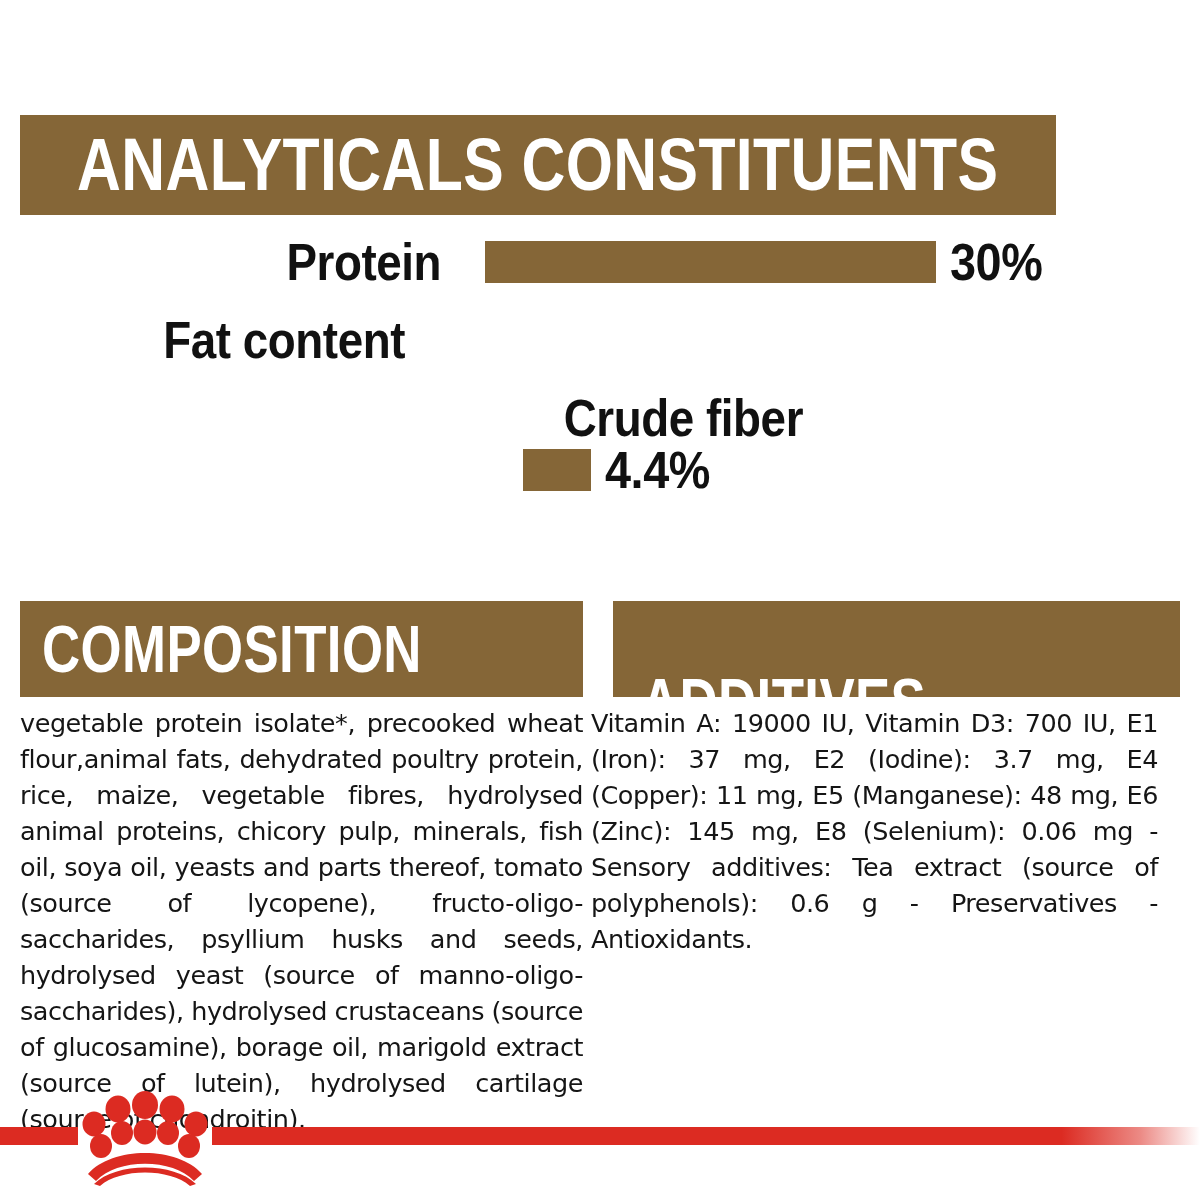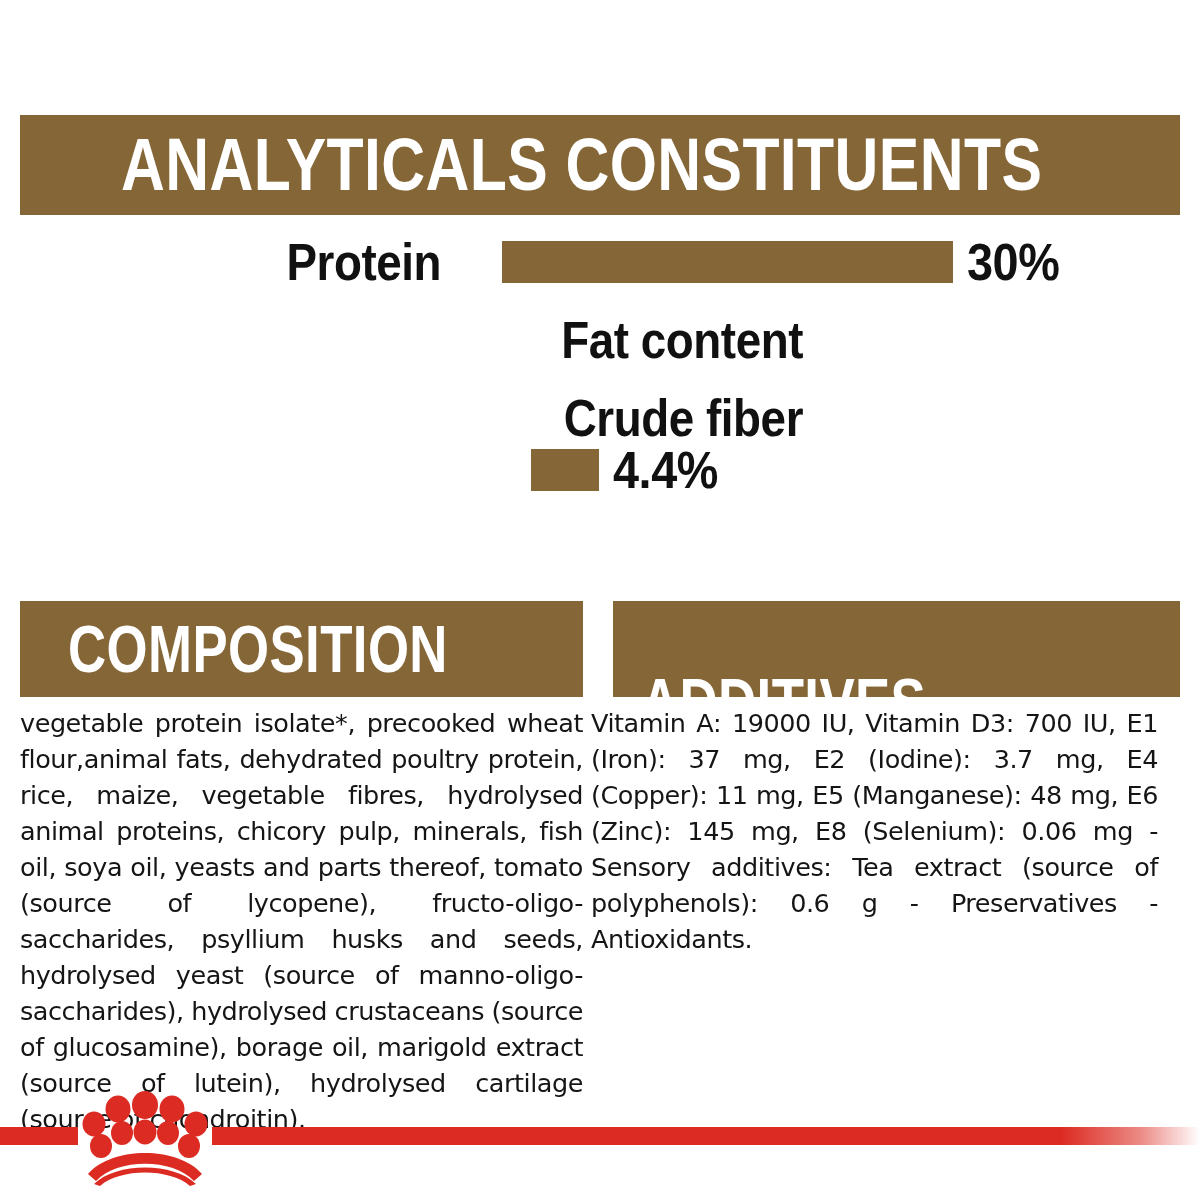--- a/index.html
+++ b/index.html
@@ -34,36 +34,36 @@
     line-height: 1;
     letter-spacing: 0.5px;
     transform: scaleX(0.80);
     transform-origin: left center;
     white-space: nowrap;
   }
 
   #banner-analyticals {
     left: 20px;
     top: 115px;
-    width: 1160px;
+    width: 1036px;
     height: 100px;
-    justify-content: flex-start;
+    justify-content: center;
   }
   #banner-analyticals .banner-title {
     font-size: 74px;
     transform: scaleX(0.82);
     transform-origin: center center;
   }
 
   #banner-composition {
     left: 20px;
     top: 601px;
     width: 563px;
     height: 96px;
-    padding-left: 48px;
+    padding-left: 22px;
   }
   #banner-composition .banner-title {
     font-size: 66px;
   }
 
   #banner-additives {
     left: 613px;
     top: 601px;
     width: 567px;
     height: 96px;
@@ -104,21 +104,21 @@
     font-weight: 700;
     color: #111111;
     line-height: 1;
     letter-spacing: -0.5px;
     transform: scaleX(0.88);
     transform-origin: right center;
     white-space: nowrap;
   }
 
   .bar-track {
-    margin-left: 61px;
+    margin-left: 44px;
     display: flex;
     align-items: center;
     height: 100%;
   }
 
   .bar-fill {
     background: #856637;
     height: 42px;
   }
 
@@ -207,21 +207,21 @@
   <div id="chart">
 
     <div class="bar-row" style="top:0px;padding-left:36px;">
       <div class="bar-label">Protein</div>
       <div class="bar-track">
         <div class="bar-fill" style="width:451px;"></div>
         <div class="bar-value">30%</div>
       </div>
     </div>
 
-    <div class="bar-row" style="top:78px;flex-direction:column;">
+    <div class="bar-row" style="top:78px;">
       <div class="bar-label">Fat content</div>
     </div>
 
     <div class="bar-row" style="top:156px;flex-direction:column;">
       <div class="bar-label">Crude fiber</div>
       <div class="bar-track">
         <div class="bar-fill" style="width:68px;"></div>
         <div class="bar-value">4.4%</div>
       </div>
     </div>

